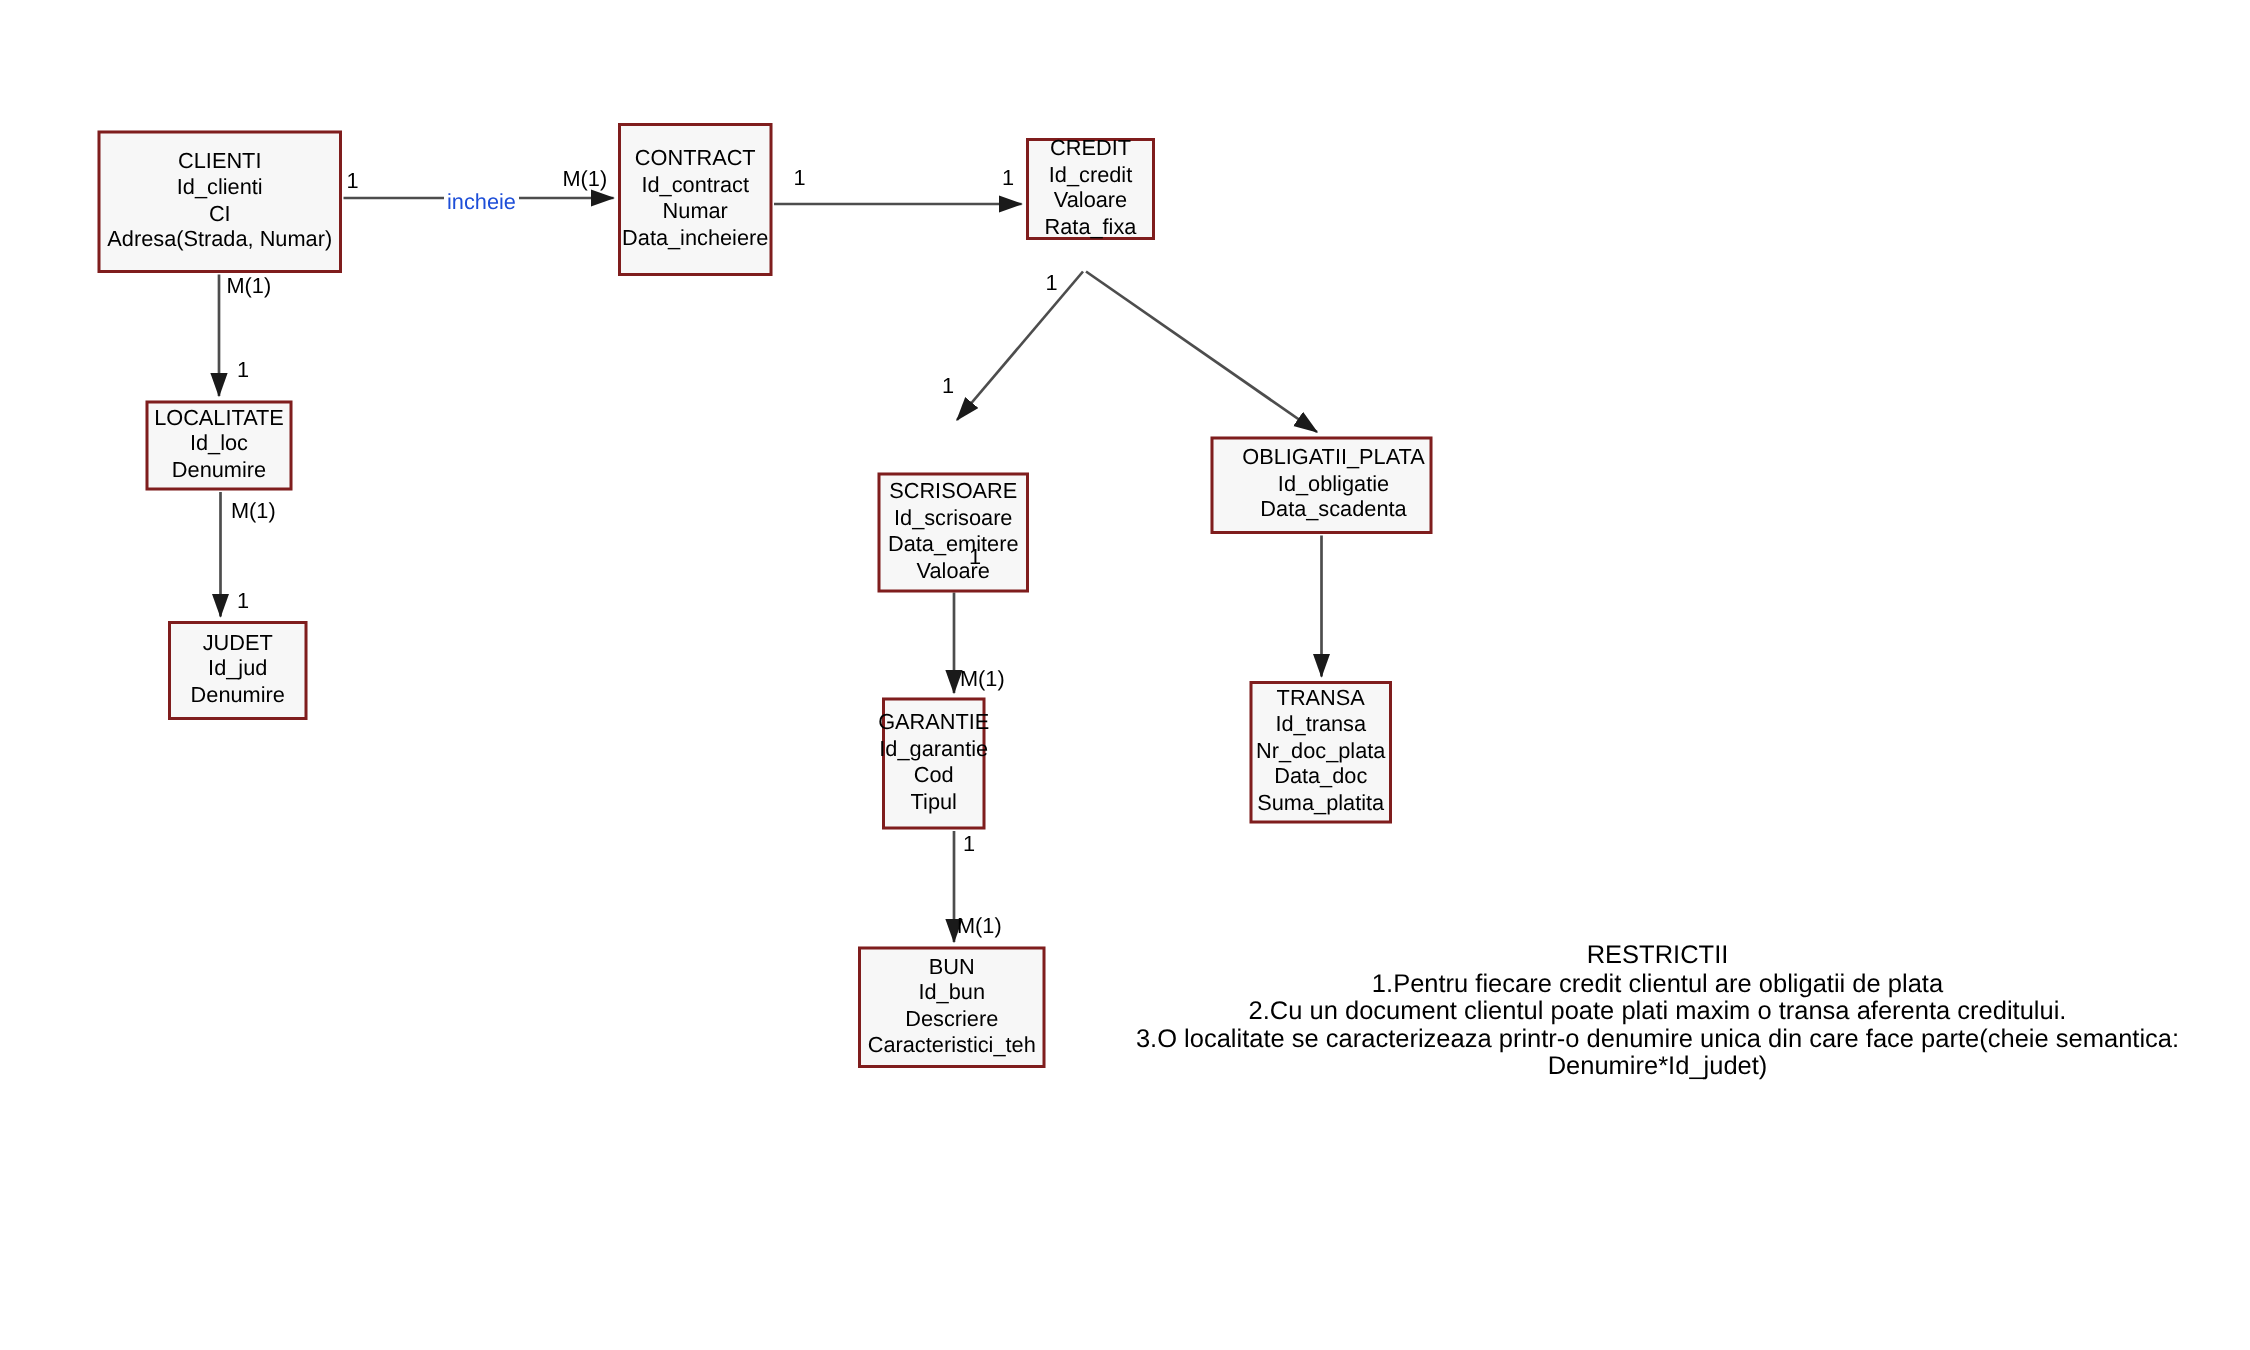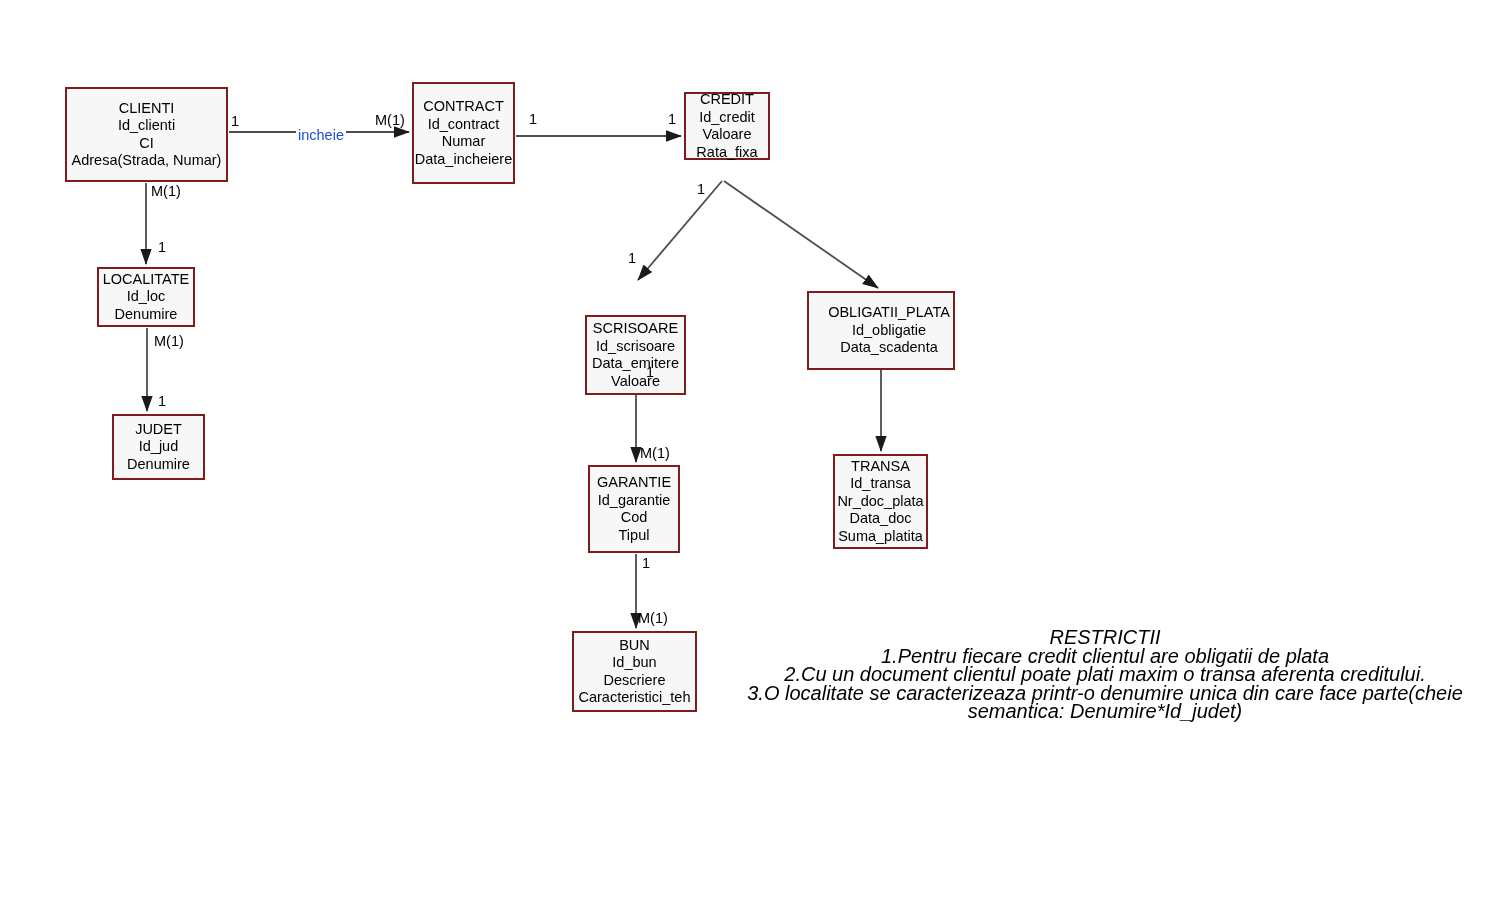--- a/index.html
+++ b/index.html
@@ -58,25 +58,24 @@
     padding: 0 2px;
     white-space: nowrap;
     z-index: 3;
   }
   #restrictions {
     position: absolute;
     left: 745px;
     top: 628px;
     width: 720px;
     text-align: center;
-    font-size: 20px;
+    font-size: 17px;
     line-height: 18.5px;
     color: #000000;
     z-index: 2;
-    font-style: italic;
   }
 </style>
 </head>
 <body>
 
 <div id="canvas">
 
   <svg class="edges" viewBox="0 0 1500 900">
     <defs>
       <marker id="arrow" markerWidth="10" markerHeight="10" refX="8.5" refY="3.2" orient="auto" markerUnits="strokeWidth">
@@ -136,27 +135,27 @@
     <div class="attr">Denumire</div>
   </div>
 
   <div class="entity" style="left:585px; top:283px; width:101px; height:80px;margin-top:32px;">
     <div class="attr">SCRISOARE</div>
     <div class="attr">Id_scrisoare</div>
     <div class="attr">Data_emitere</div>
     <div class="attr">Valoare</div>
   </div>
 
-  <div class="entity" style="left:807px; top:291px; width:148px; height:79px;padding-left:16px;">
+  <div class="entity" style="left:807px; top:291px; width:148px; height:65px;padding-left:16px;">
     <div class="attr">OBLIGATII_PLATA</div>
     <div class="attr">Id_obligatie</div>
     <div class="attr">Data_scadenta</div>
   </div>
 
-  <div class="entity" style="left:588px; top:465px; width:92px; height:88px;">
+  <div class="entity" style="left:588px; top:465px; width:69px; height:88px;">
     <div class="attr">GARANTIE</div>
     <div class="attr">Id_garantie</div>
     <div class="attr">Cod</div>
     <div class="attr">Tipul</div>
   </div>
 
   <div class="entity" style="left:833px; top:454px; width:95px; height:95px;">
     <div class="attr">TRANSA</div>
     <div class="attr">Id_transa</div>
     <div class="attr">Nr_doc_plata</div>

